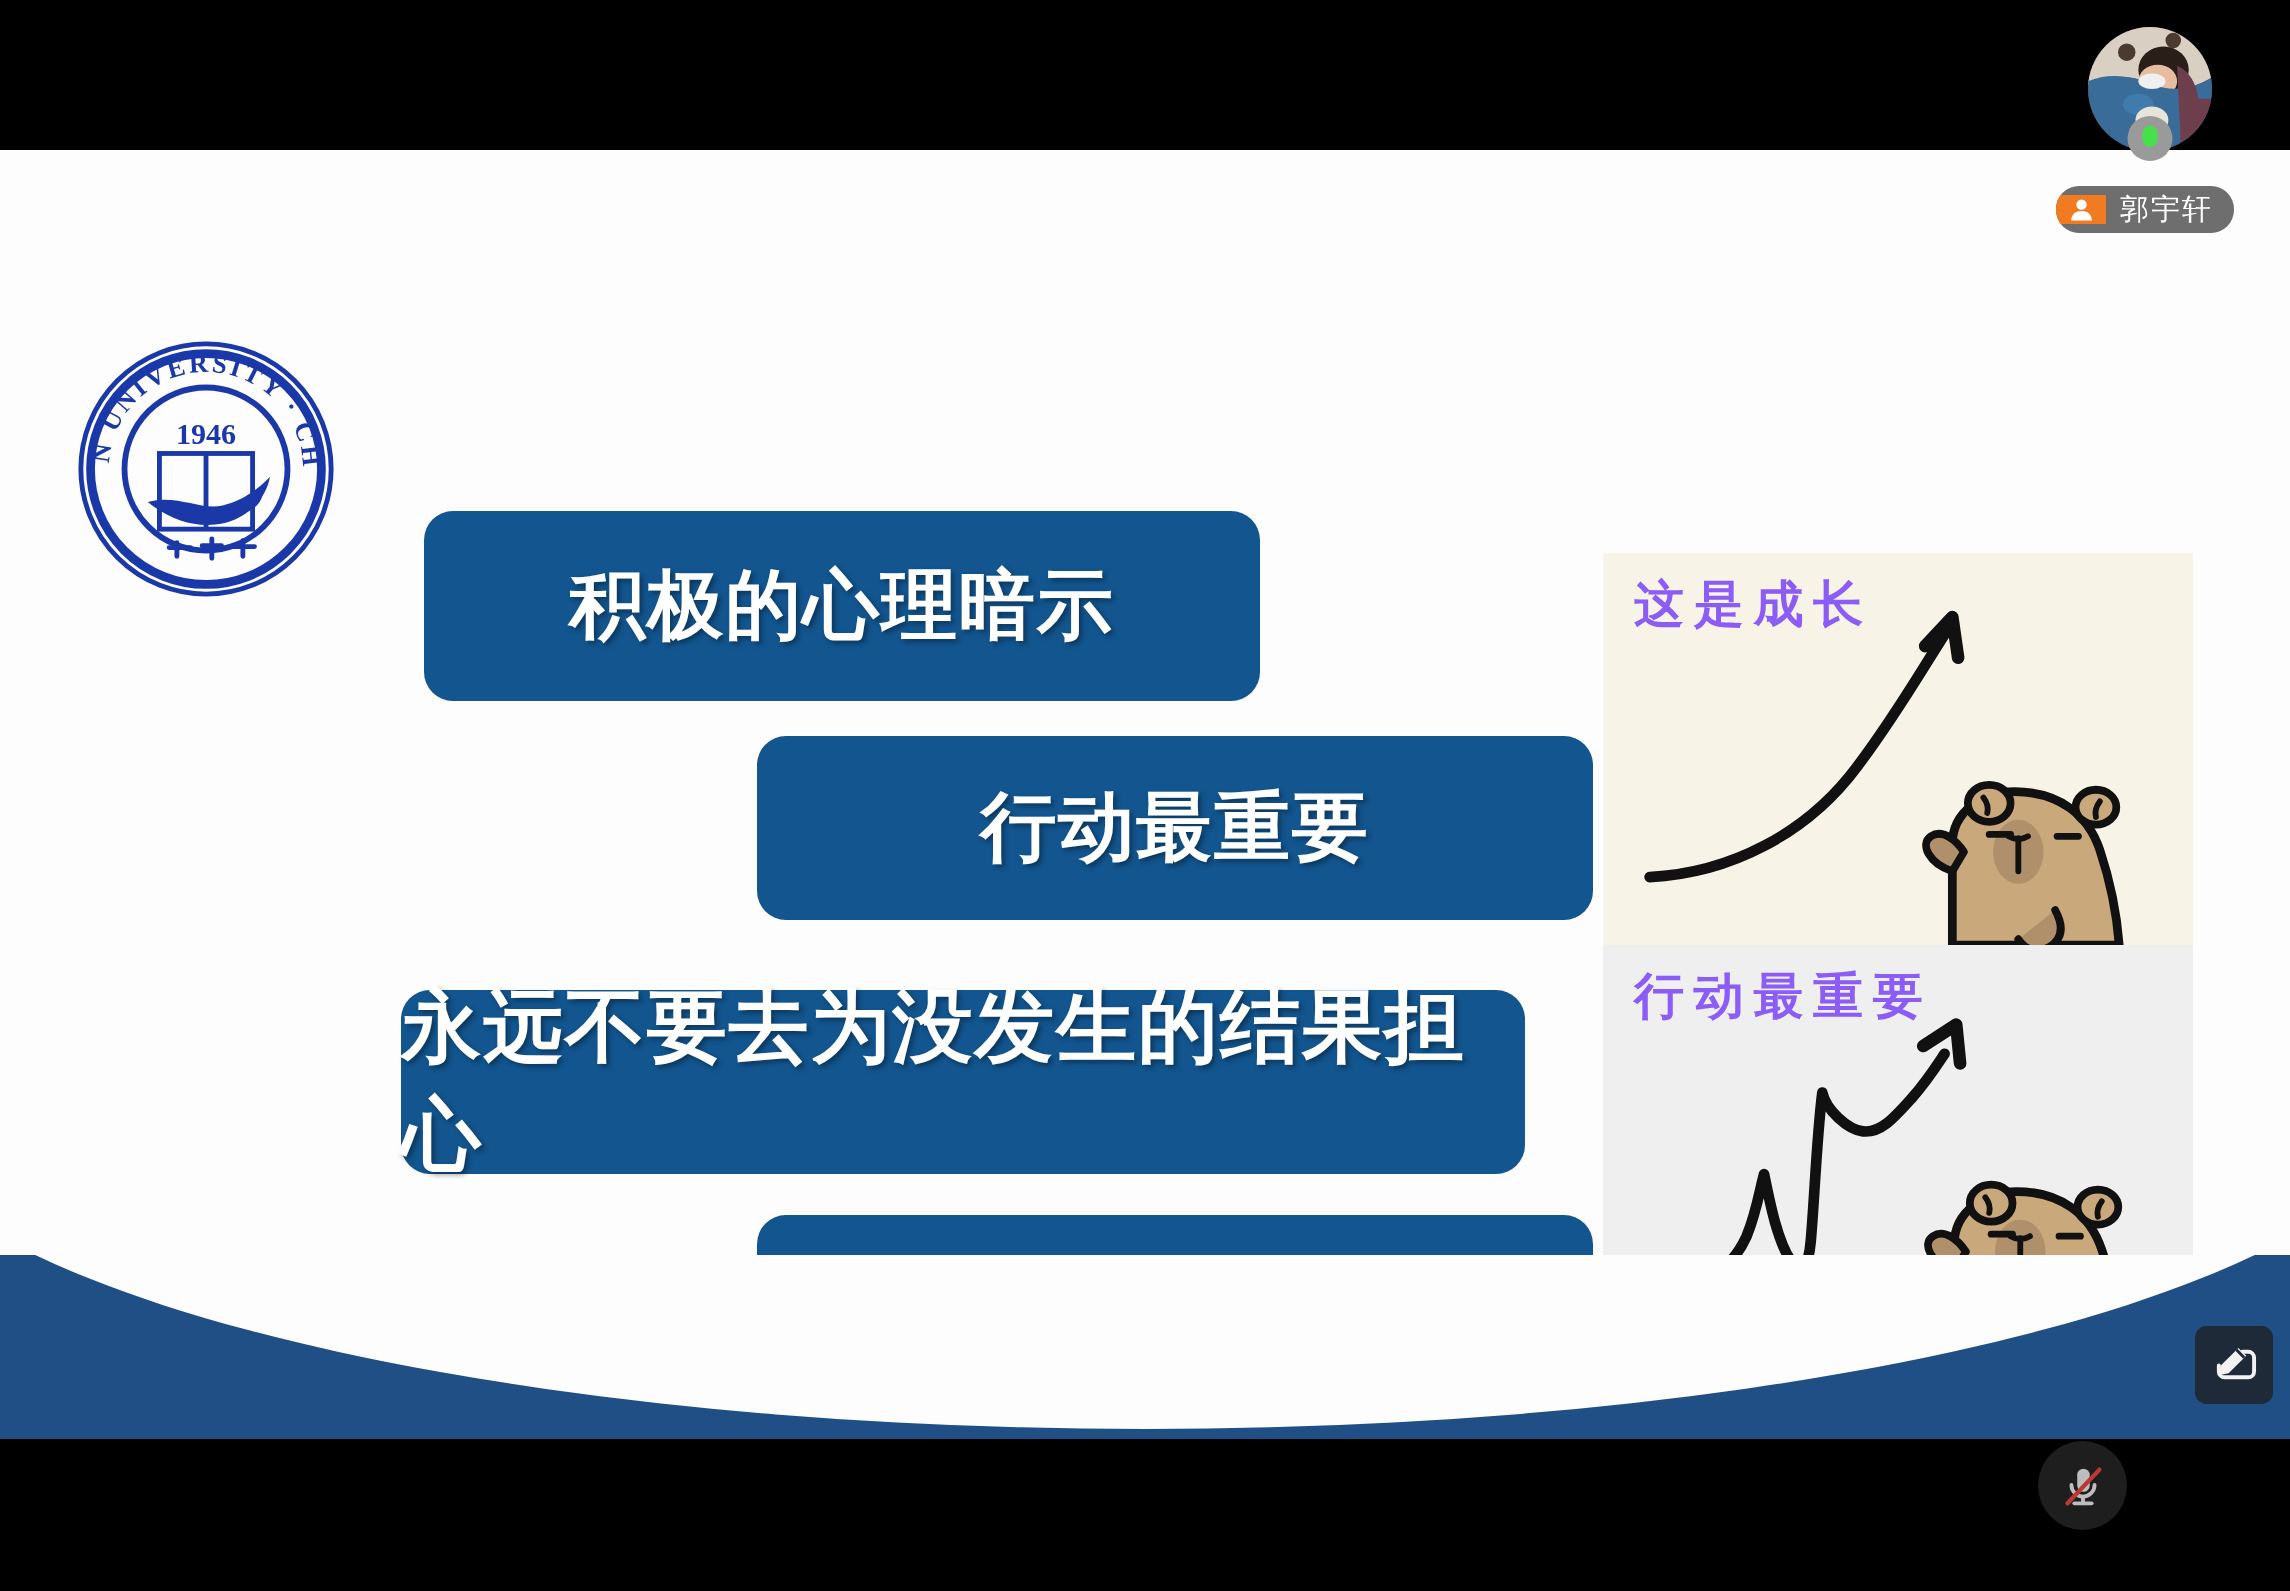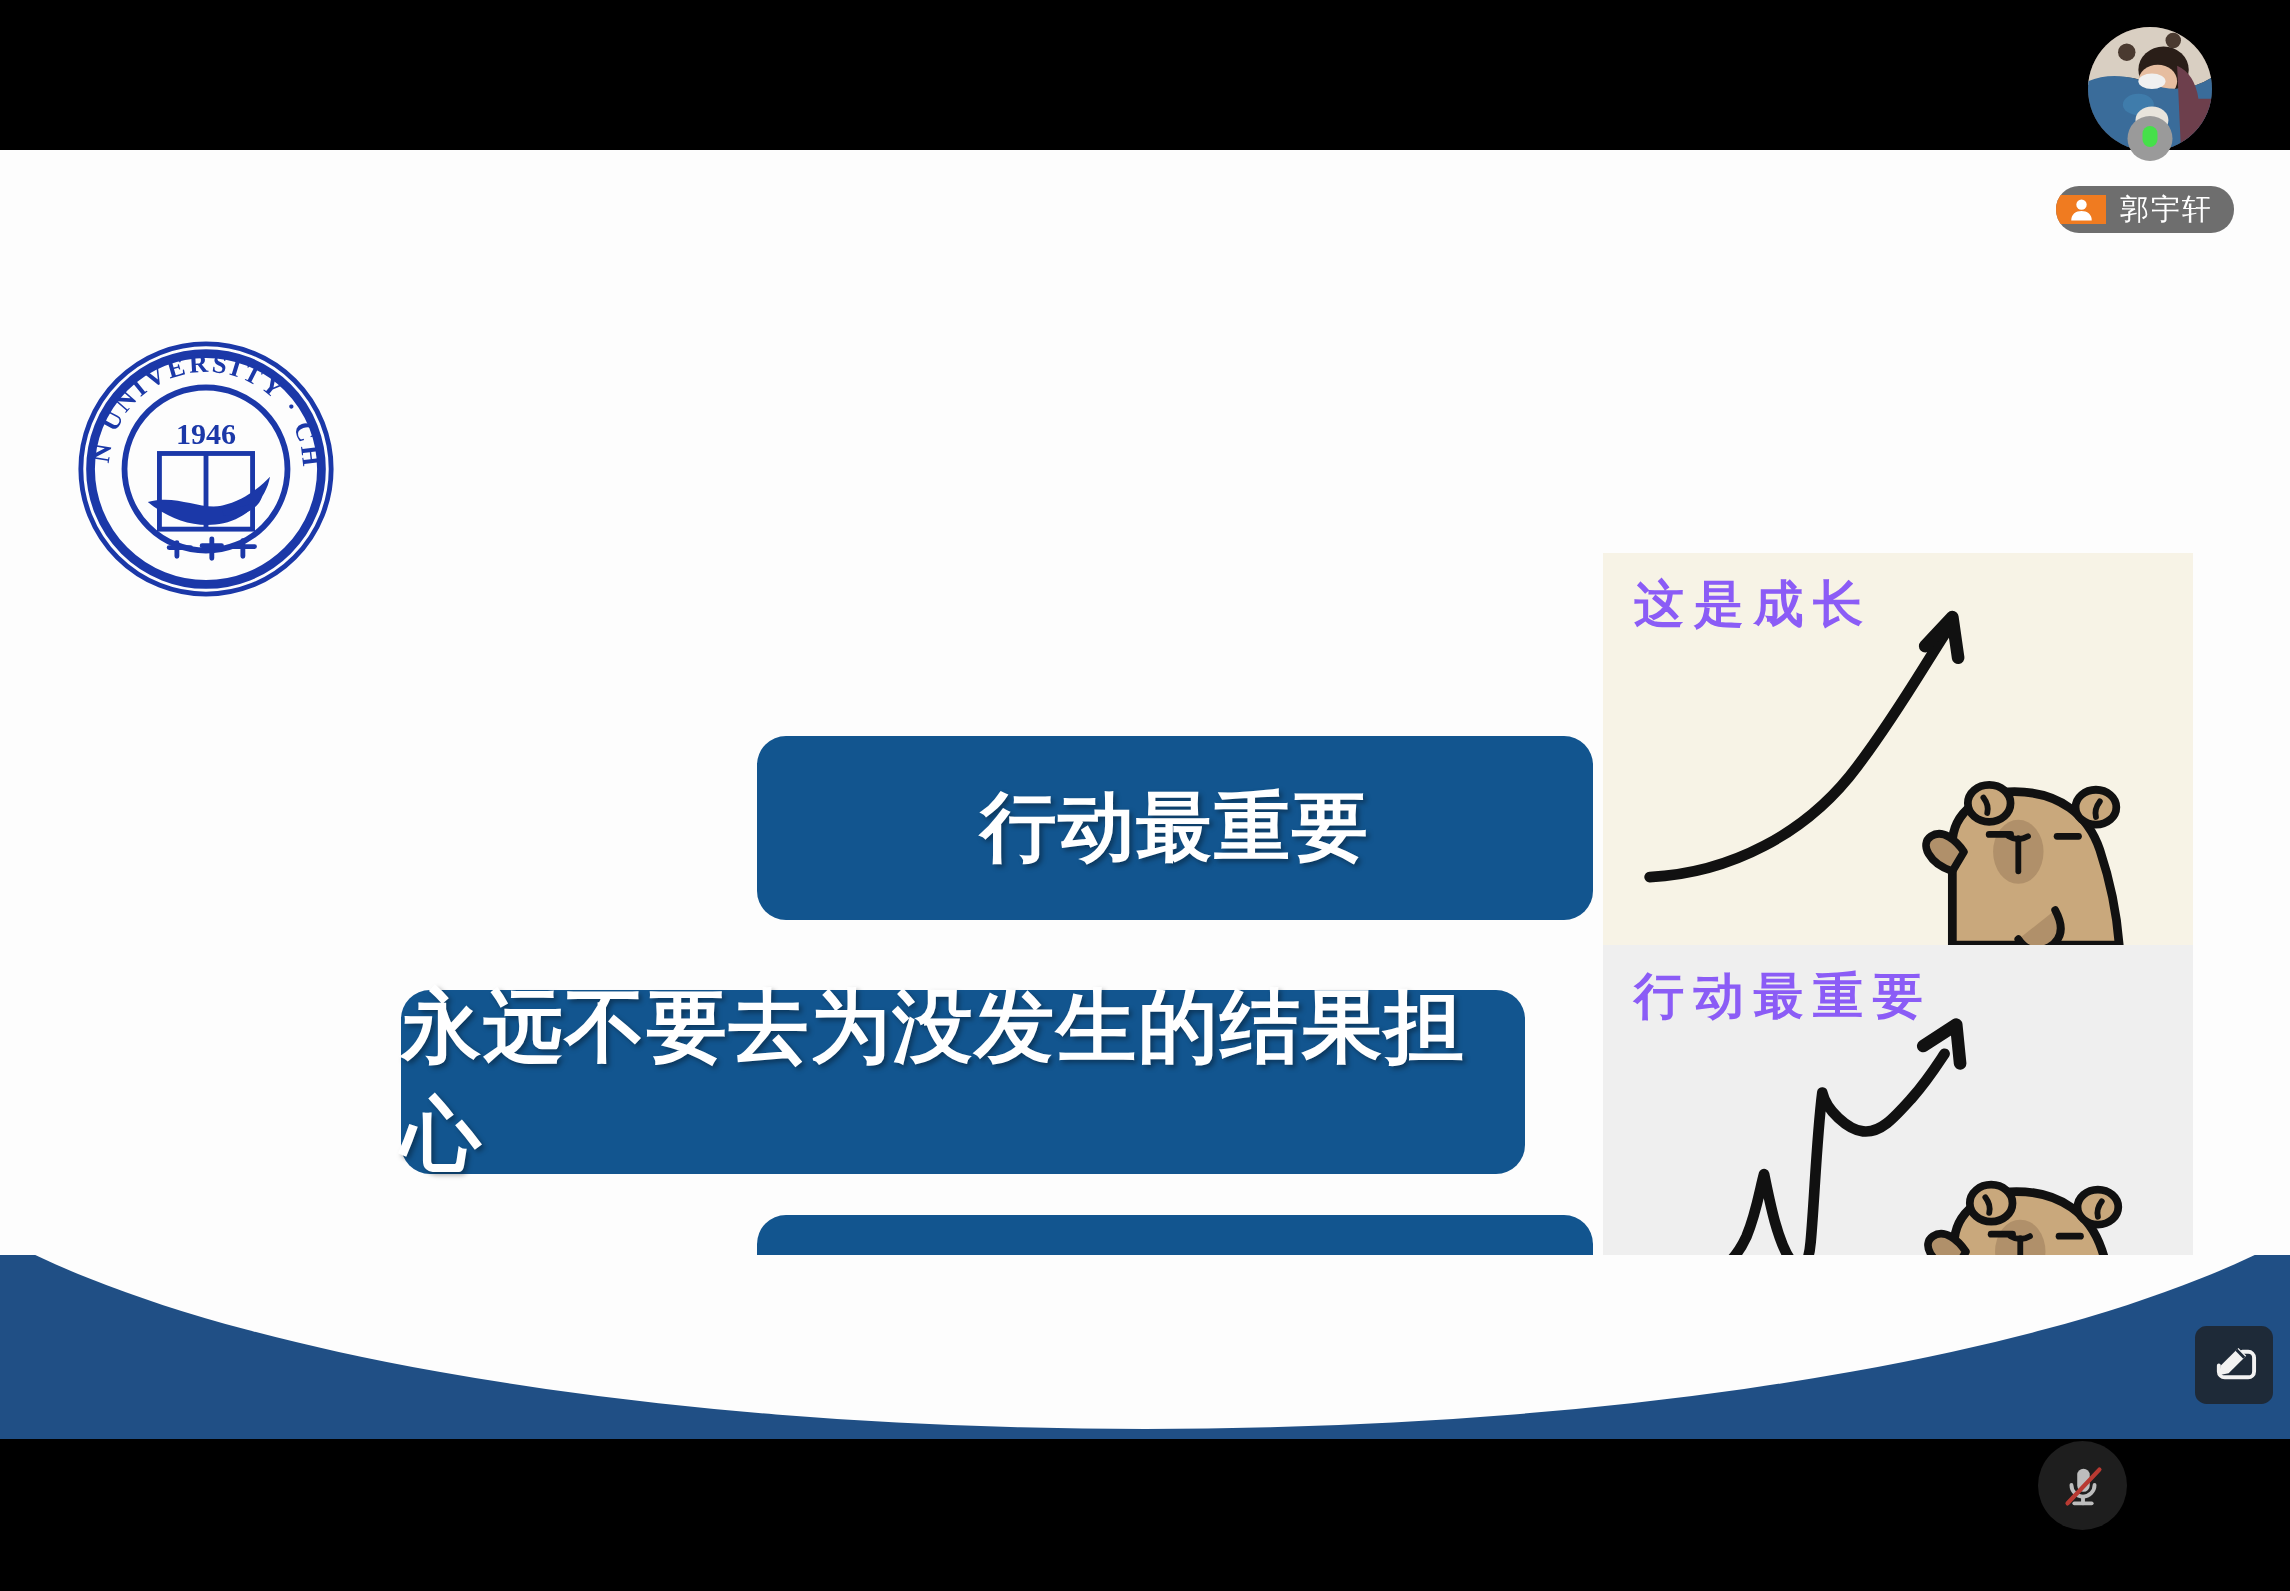--- a/index.html
+++ b/index.html
@@ -200,20 +200,21 @@
         <line x1="134" y1="118" x2="134" y2="196" stroke="#1B38A8" stroke-width="5"></line>
 
         <path d="M 74 168 C 104 160 126 176 150 172 C 176 166 192 150 200 142
                  C 196 164 178 184 152 190 C 124 196 96 186 74 168 Z" fill="#1B38A8"></path>
         <path d="M 150 172 C 166 176 182 172 192 162 C 188 176 170 184 152 182 Z" fill="#1B38A8"></path>
 
         <path d="M 96 215 h 22 M 104 210 v 14 M 130 213 h 20 M 140 206 v 20 M 162 214 h 22 M 172 208 v 16" stroke="#1B38A8" stroke-width="5" fill="none" stroke-linecap="round"></path>
       </svg>
     </div>
 
+    <div class="box box-1">积极的心理暗示</div>
     <div class="box box-3">永远不要去为没发生的结果担心</div>
     <div class="box box-2">行动最重要</div>
     <div class="box box-4">不盲目攀比</div>
 
     <div class="meme-wrap">
 
       <div class="meme meme-top">
         <svg class="art" viewBox="0 0 608 404" xmlns="http://www.w3.org/2000/svg">
 
           <path d="M 48 334 C 130 330 210 290 262 220 C 300 170 330 118 352 84" fill="none" stroke="#111" stroke-width="11" stroke-linecap="round"></path>

